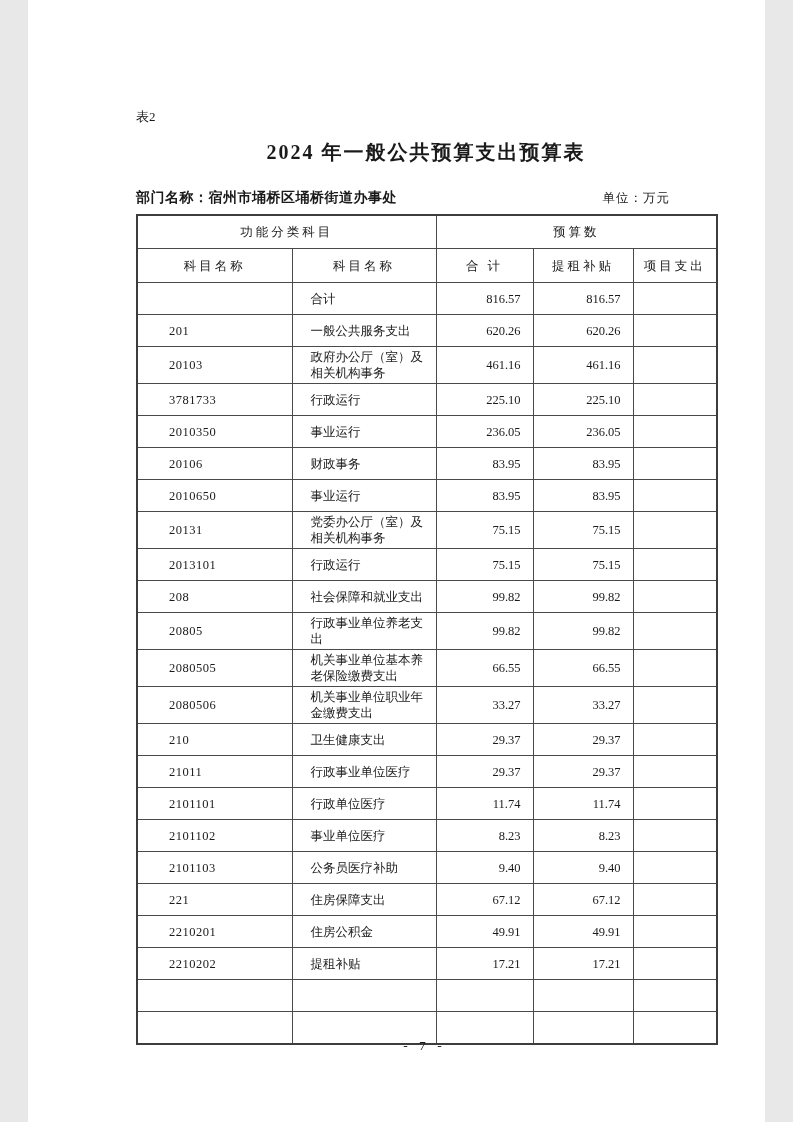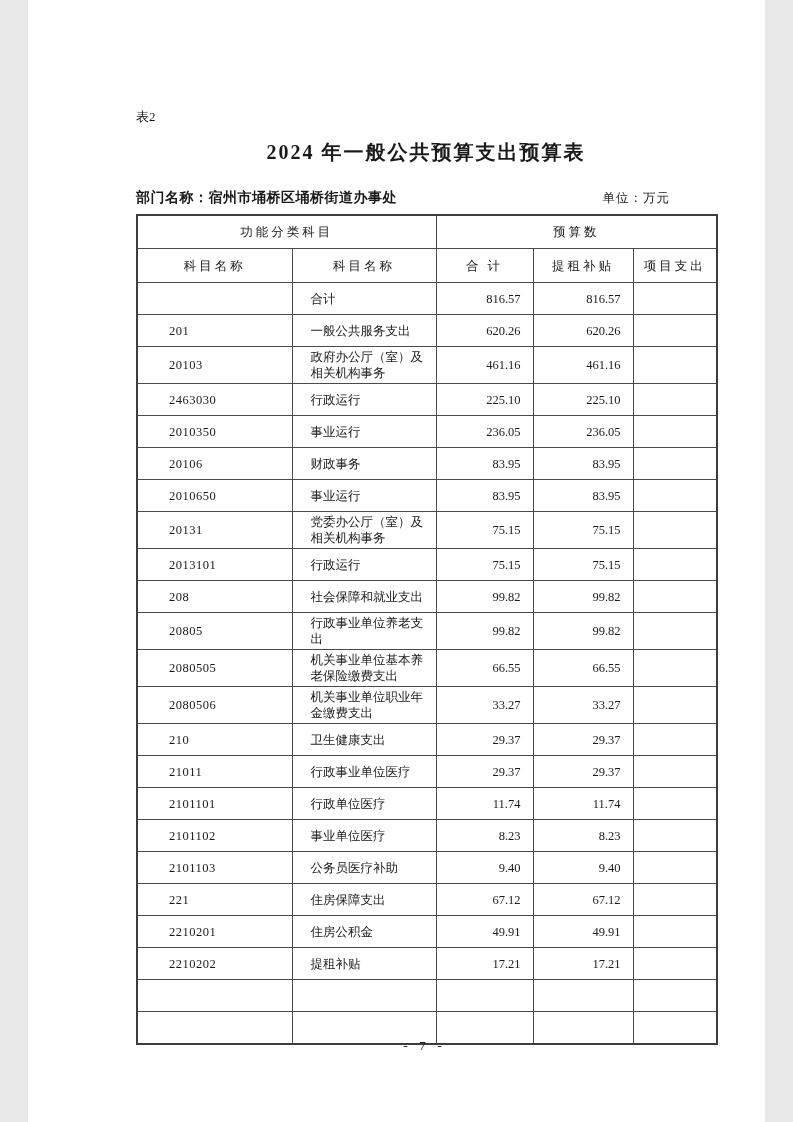--- a/index.html
+++ b/index.html
@@ -141,21 +141,21 @@
 
   <tr>
     <td class="c-code">20103</td>
     <td class="c-name">政府办公厅（室）及相关机构事务</td>
     <td class="c-num">461.16</td>
     <td class="c-num">461.16</td>
     <td class="c-num"></td>
   </tr>
 
   <tr>
-    <td class="c-code">2463030</td>
+    <td class="c-code">3781733</td>
     <td class="c-name">行政运行</td>
     <td class="c-num">225.10</td>
     <td class="c-num">225.10</td>
     <td class="c-num"></td>
   </tr>
 
   <tr>
     <td class="c-code">2010350</td>
     <td class="c-name">事业运行</td>
     <td class="c-num">236.05</td>

